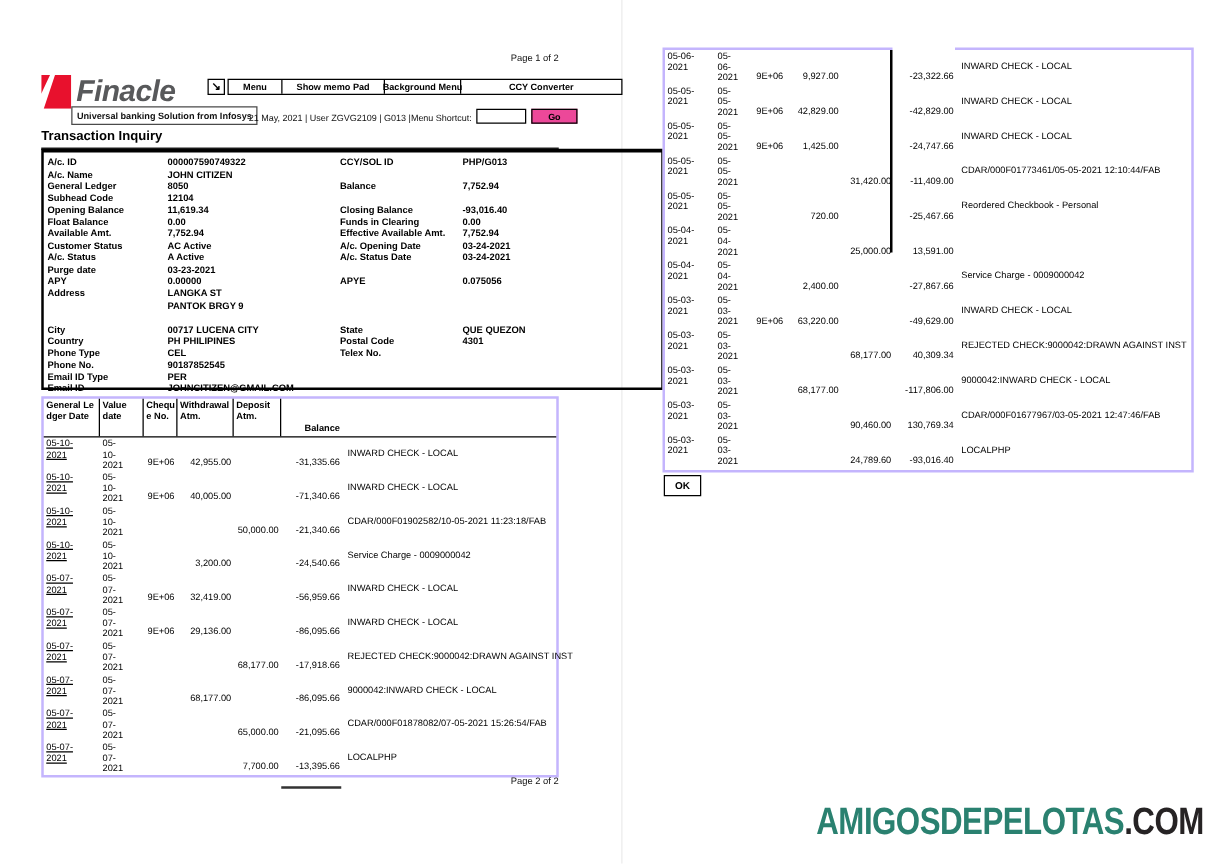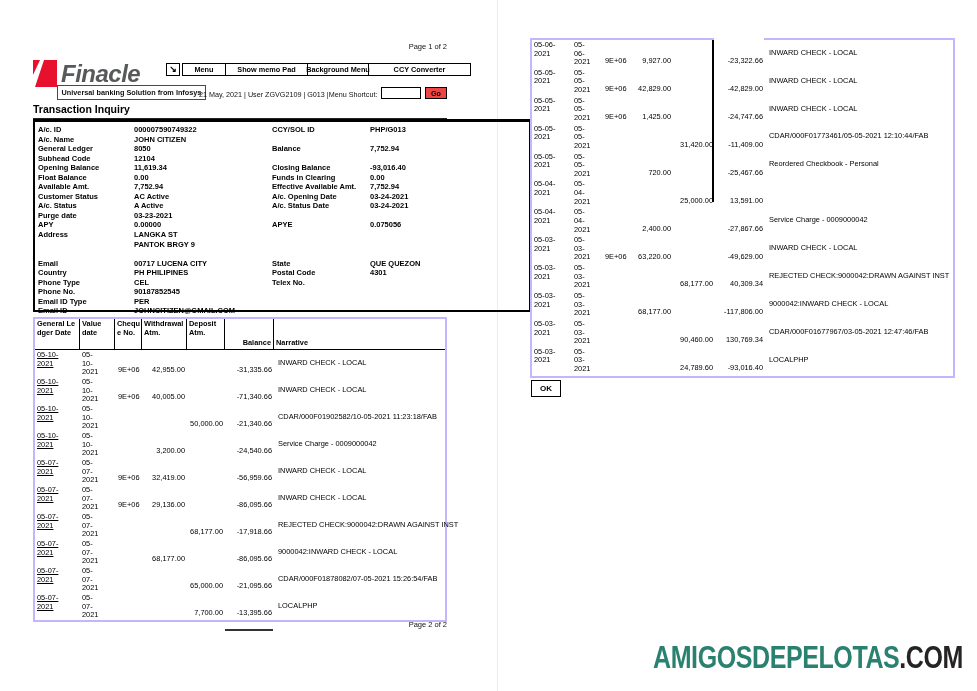--- a/index.html
+++ b/index.html
@@ -20,33 +20,33 @@
   #tagline-box{left:33px;top:85px;width:149px;height:15px;border:1.5px solid #4a4a4a;
       box-sizing:border-box;display:flex;align-items:center;justify-content:center;
       font-size:7.3px;font-weight:bold;color:#111;white-space:nowrap;margin-left:24px;}
 
   
   #memo-btn{left:166px;top:63px;width:14px;height:13px;border:1.5px solid #000;box-sizing:border-box;
       display:flex;align-items:center;justify-content:center;background:#fff;}
   #memo-btn span{font-size:9px;font-weight:bold;line-height:9px;}
 
   
-  #menu-bar{left:182px;top:63px;width:289px;height:13px;border:1.5px solid #000;box-sizing:border-box;
+  #menu-bar{left:182px;top:63px;width:316px;height:13px;border:1.5px solid #000;box-sizing:border-box;
       display:flex;background:#fff;}
   .menu-item{border-right:1.5px solid #000;display:flex;align-items:center;justify-content:center;
       font-size:7.3px;font-weight:bold;white-space:nowrap;box-sizing:border-box;}
   .menu-item:last-child{border-right:none;flex:1;}
   .mi-0{width:43px;}.mi-1{width:82px;}.mi-2{width:61px;}
 
   
   #session-text{left:199px;top:90px;font-size:7.2px;color:#111;white-space:nowrap;}
   #shortcut-input{left:381px;top:87px;width:40px;height:12px;border:1.2px solid #000;box-sizing:border-box;
       font-size:7px;padding:0 2px;font-family:"Liberation Sans",sans-serif;}
-  #go-btn{left:425px;top:87px;width:22px;height:12px;border:1.5px solid #000;box-sizing:border-box;
-      display:flex;align-items:center;justify-content:center;font-size:7.2px;font-weight:bold;background:#ef4444;}
+  #go-btn{left:425px;top:87px;width:37px;height:12px;border:1.5px solid #000;box-sizing:border-box;
+      display:flex;align-items:center;justify-content:center;font-size:7.2px;font-weight:bold;background:#ec4899;}
 
   
   #title{left:33px;top:103px;width:414px;font-size:10.5px;font-weight:bold;
       padding-bottom:3px;border-bottom:2.2px solid #222;}
 
   
   #info-box{left:33px;top:119px;width:498px;height:193px;border:2px solid #000;border-top-width:3px;
       box-sizing:border-box;padding:3px 2px 0 3px;}
   #info-grid{display:grid;grid-template-columns:96px 138px 98px auto;
       font-size:7.5px;font-weight:bold;line-height:9.55px;}
@@ -174,21 +174,21 @@
       <div class="info-cell">0.075056</div>
       <div class="info-cell">Address</div>
       <div class="info-cell">LANGKA ST
 PANTOK BRGY 9</div>
       <div class="info-cell"></div>
       <div class="info-cell"></div>
       <div class="info-cell"></div>
       <div class="info-cell"></div>
       <div class="info-cell"></div>
       <div class="info-cell"></div>
-      <div class="info-cell">Email</div>
+      <div class="info-cell">City</div>
       <div class="info-cell">00717 LUCENA CITY</div>
       <div class="info-cell">State</div>
       <div class="info-cell">QUE QUEZON</div>
       <div class="info-cell">Country</div>
       <div class="info-cell">PH PHILIPINES</div>
       <div class="info-cell">Postal Code</div>
       <div class="info-cell">4301</div>
       <div class="info-cell">Phone Type</div>
       <div class="info-cell">CEL</div>
       <div class="info-cell">Telex No.</div>
@@ -209,21 +209,20 @@
 </div>
 
 <div id="table1" class="abs ttable">
   <div id="t1-head">
       <div class="hc brk">General Ledger Date</div>
       <div class="hc">Value date</div>
       <div class="hc brk">Cheque No.</div>
       <div class="hc">Withdrawal Atm.</div>
       <div class="hc">Deposit Atm.</div>
       <div class="hc bot rt">Balance</div>
-      <div class="hc bot">Narrative</div>
     </div>
   <div id="t1-body">
       <div class="trow">
         <div class="tc c-gl linky">
           <span>05-10-</span>
           <span>2021</span>
         </div>
         <div class="tc c-vd">
           <span>05-</span>
           <span>10-</span>

